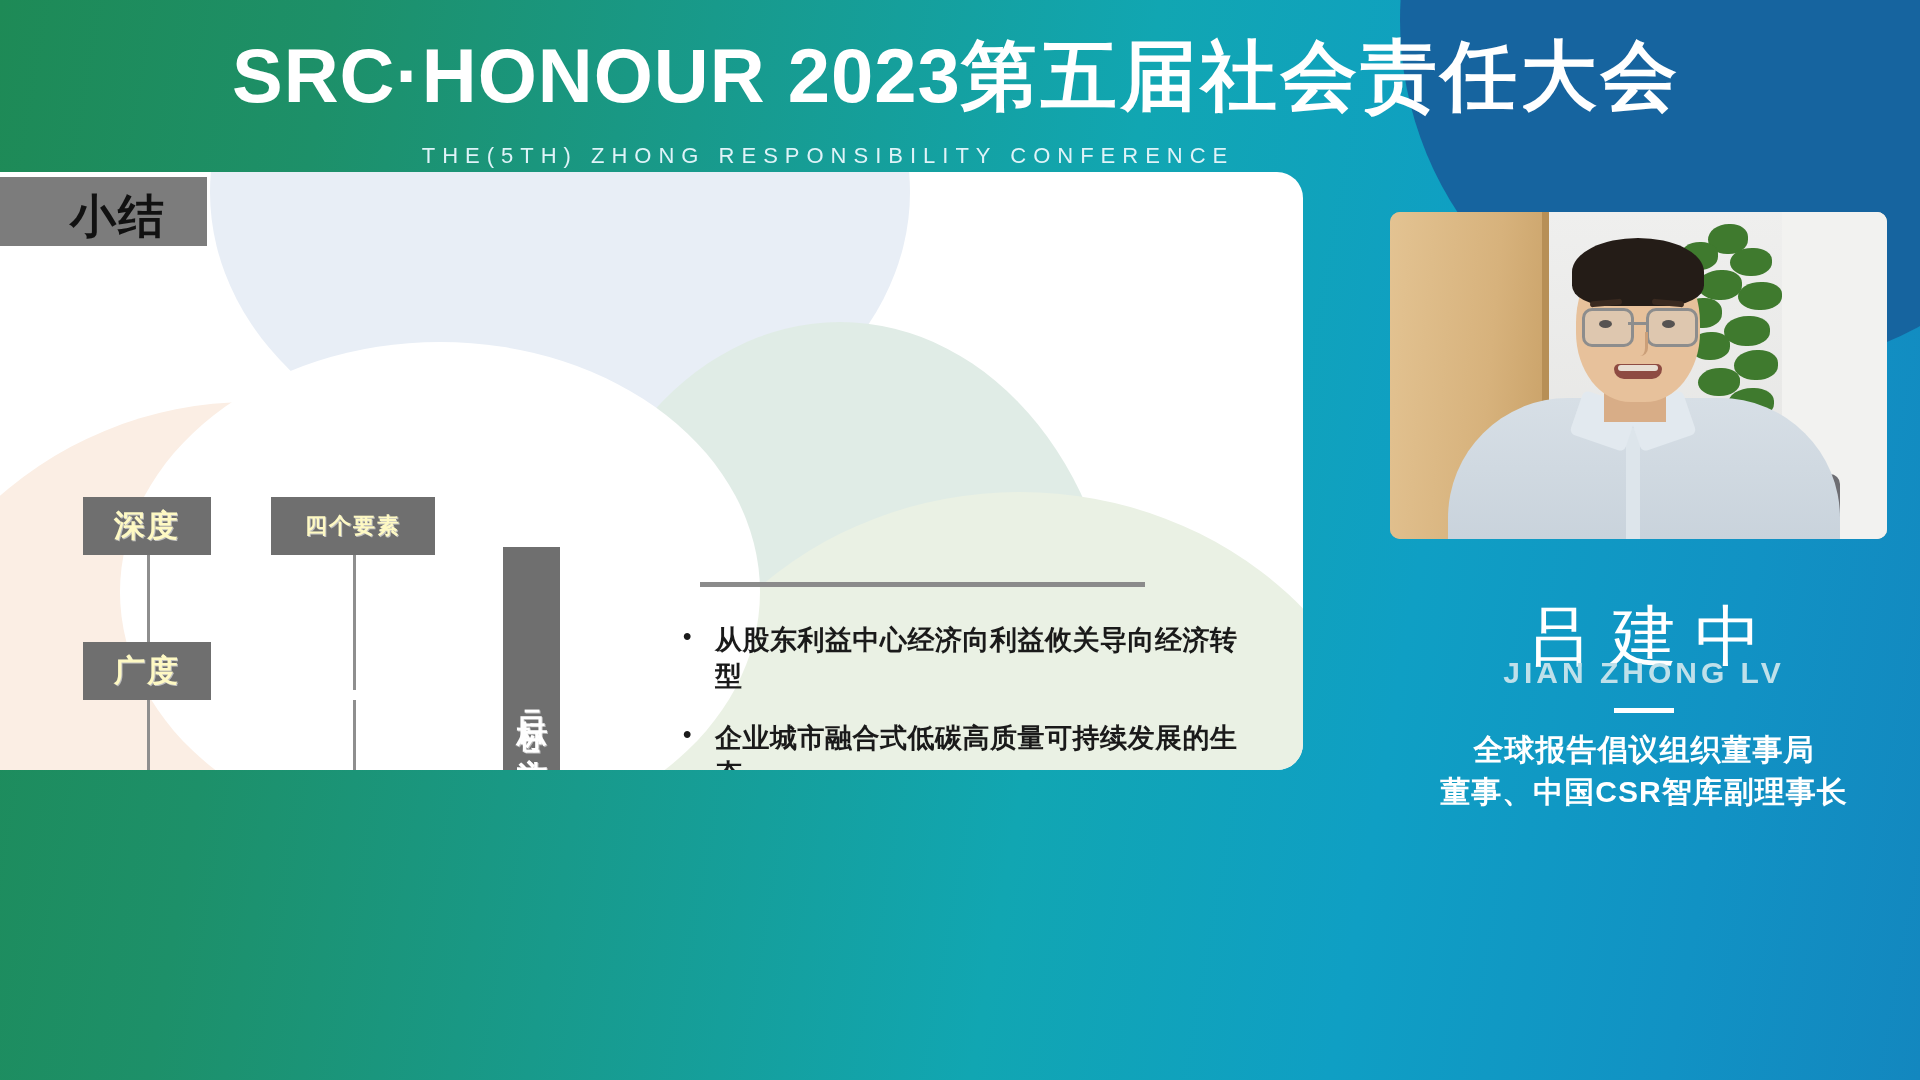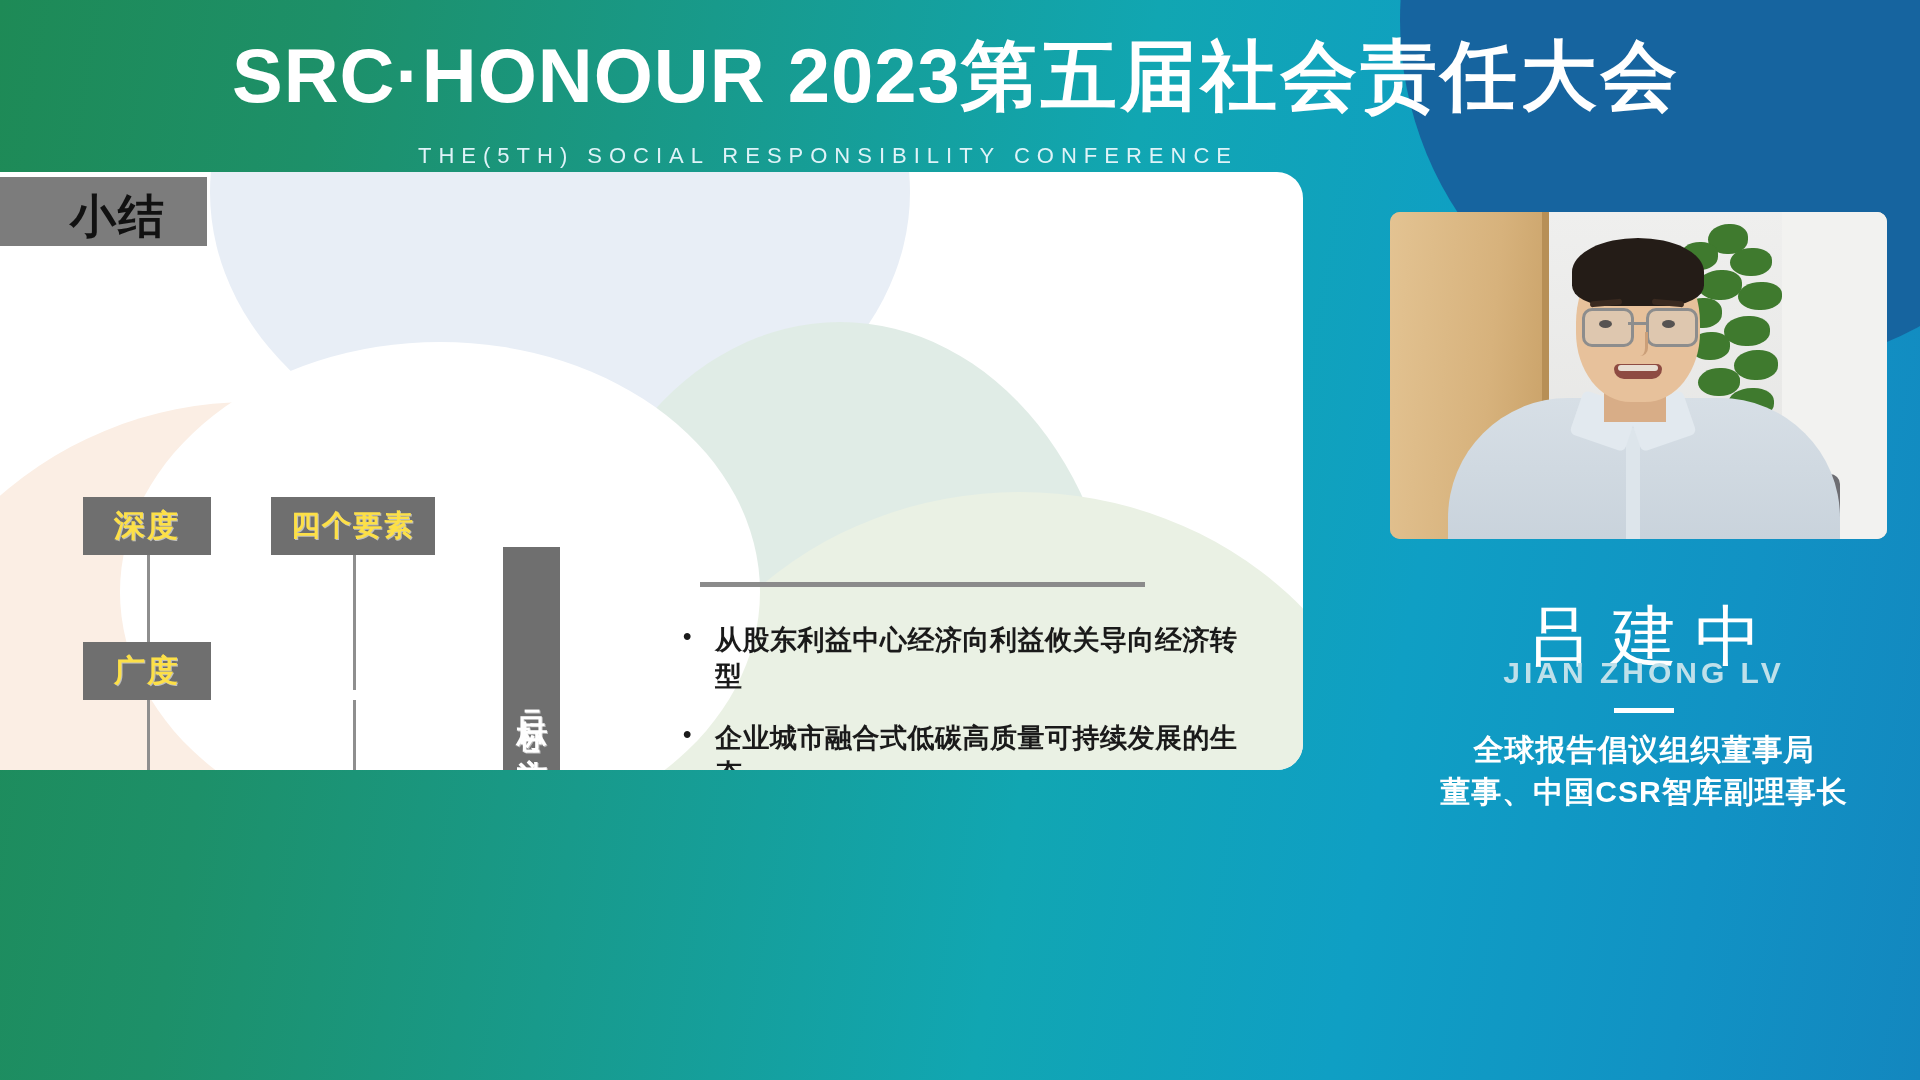--- a/index.html
+++ b/index.html
@@ -118,30 +118,30 @@
   
   #flow { position: absolute; left: 0; top: 0; width: 560px; height: 598px; z-index: 4; }
   .flow-line {
     position: absolute;
     width: 3px;
     background: #8e8e8e;
   }
   .chip {
     position: absolute;
     background: #6f6f6f;
-    color: #fde047;
+    color: #fef9c3;
     font-weight: bold;
     display: flex;
     align-items: center;
     justify-content: center;
     text-shadow: 1px 1px 0 rgba(255,255,255,0.55);
     letter-spacing: 2px;
   }
   .chip-sm { width: 128px; height: 58px; font-size: 31px; }
-  .chip-lg { width: 164px; height: 58px; font-size: 29px; }
+  .chip-lg { width: 164px; height: 58px; font-size: 22px; }
 
   
   #vchip {
     position: absolute;
     left: 503px;
     top: 375px;
     width: 57px;
     height: 427px;
     background: #6f6f6f;
     color: #ffffff;
@@ -323,21 +323,21 @@
 </style>
 </head>
 <body>
 
 <div id="stage">
 
   <div id="corner-circle"></div>
 
   <div id="header">
     <div id="brand-title"><span class="lat">SRC·HONOUR 2023</span><span class="cjk">第五届社会责任大会</span></div>
-    <div id="brand-subtitle">THE(5TH) SOCIAL RESPONSIBILITY CONFERENCE</div>
+    <div id="brand-subtitle">THE(5TH) ZHONG RESPONSIBILITY CONFERENCE</div>
   </div>
 
   <div id="slide">
 
     <div id="slide-bg">
       <div class="blob blob-blue"></div>
       <div class="blob blob-peach"></div>
       <div class="blob blob-green"></div>
       <div class="blob blob-lgreen"></div>
       <div class="blob blob-white"></div>

